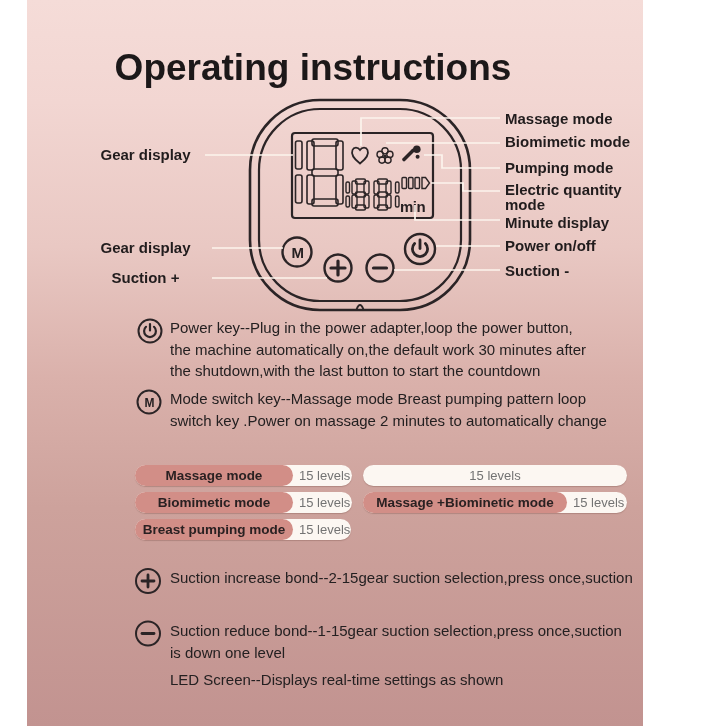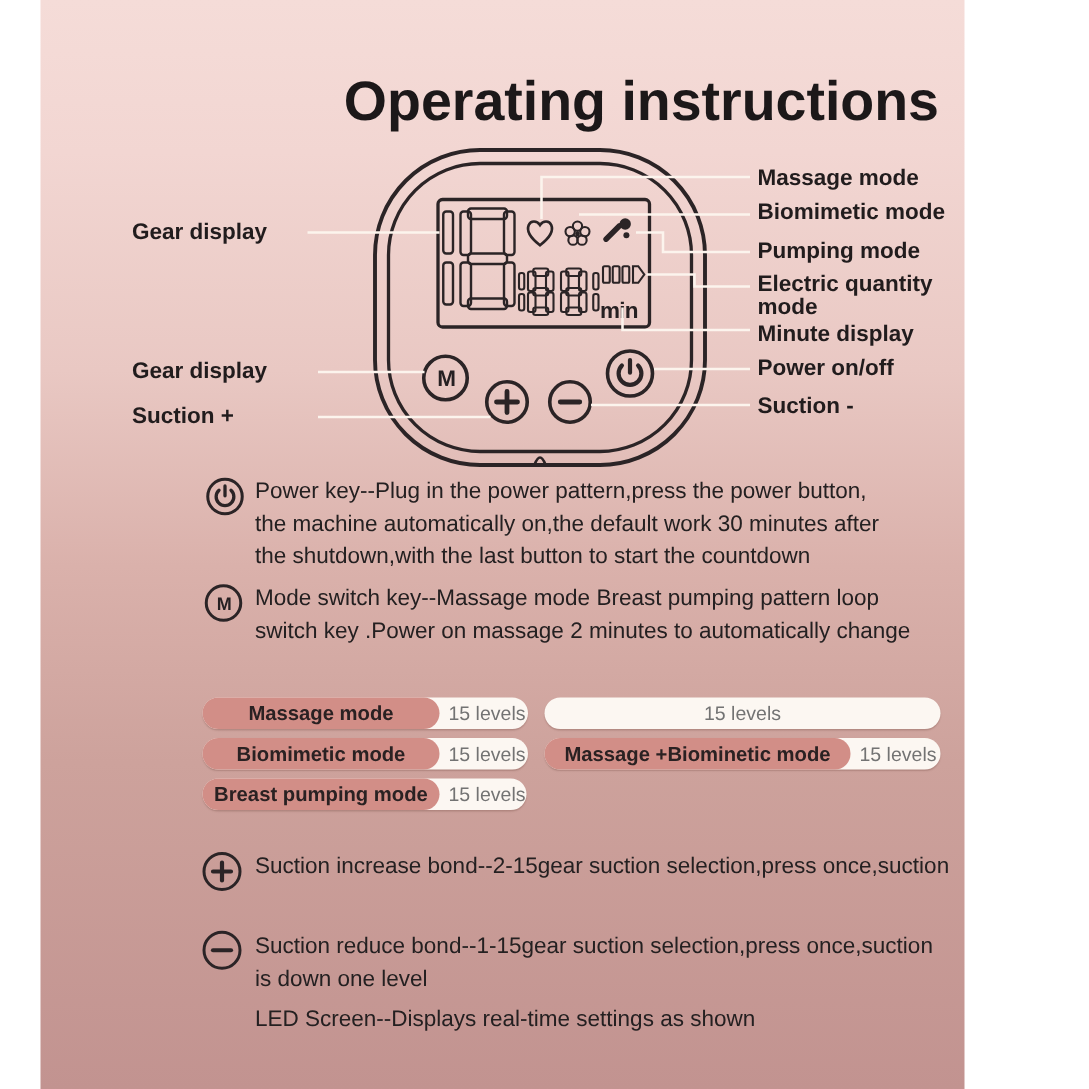--- a/index.html
+++ b/index.html
@@ -1,24 +1,24 @@
 <!DOCTYPE html>
 <html><head>
 <meta charset="utf-8">
 <style>
   html,body{margin:0;padding:0;}
   body{width:726px;height:726px;background:#ffffff;position:relative;overflow:hidden;
        font-family:"Liberation Sans",sans-serif;}
   .panel{position:absolute;left:27px;top:0;width:616px;height:726px;
          background:linear-gradient(180deg,#f5dcd8 0%,#f2d6d2 14%,#e9c8c3 34%,#dab1ab 52%,#cda29c 70%,#c29390 100%);}
-  .title{position:absolute;left:0;top:22px;width:626px;text-align:right;
+  .title{position:absolute;left:0;top:22px;width:626px;text-align:center;
          font-size:37px;font-weight:bold;color:#1c1819;letter-spacing:0px;}
   .overlay{position:absolute;left:0;top:0;width:726px;height:726px;}
   .lbl{position:absolute;font-size:15px;font-weight:bold;color:#211c1d;line-height:15px;white-space:nowrap;}
-  .lbl.left{width:115px;text-align:left;left:88px;}
+  .lbl.left{width:115px;text-align:center;left:88px;}
   .lbl.right{left:505px;}
   .lbl.wrap{white-space:normal;width:122px;line-height:14.5px;}
   .para{position:absolute;left:170px;width:460px;font-size:15px;color:#242021;line-height:21.5px;}
   .para div{white-space:nowrap;}
   .badge{position:absolute;height:21px;background:#fcf7f2;border-radius:12px;
          display:flex;align-items:center;box-shadow:0 1px 1px rgba(90,50,45,.25);}
   .badge .pill{height:21px;border-radius:12px;background:#d28e87;display:flex;align-items:center;
          justify-content:center;font-weight:bold;font-size:13.5px;color:#2a2122;flex:0 0 auto;}
   .badge .levels{font-size:13px;color:#737373;flex:1;text-align:center;padding:0 6px;white-space:nowrap;}
   svg text{font-family:"Liberation Sans",sans-serif;font-weight:bold;fill:#262022;}
@@ -165,21 +165,21 @@
 
 <div class="lbl right" style="top:111px">Massage mode</div>
 <div class="lbl right" style="top:134px">Biomimetic mode</div>
 <div class="lbl right" style="top:160px">Pumping mode</div>
 <div class="lbl right wrap" style="top:183px">Electric quantity mode</div>
 <div class="lbl right" style="top:215px">Minute display</div>
 <div class="lbl right" style="top:238px">Power on/off</div>
 <div class="lbl right" style="top:263px">Suction -</div>
 
 <div class="para" style="top:317px">
-  <div>Power key--Plug in the power pattern,press the power button,</div>
+  <div>Power key--Plug in the power adapter,loop the power button,</div>
   <div>the machine automatically on,the default work 30 minutes after</div>
   <div>the shutdown,with the last button to start the countdown</div>
 </div>
 
 <div class="para" style="top:388px">
   <div>Mode switch key--Massage mode Breast pumping pattern loop</div>
   <div>switch key .Power on massage 2 minutes to automatically change</div>
 </div>
 
 <div class="para" style="top:567px">

